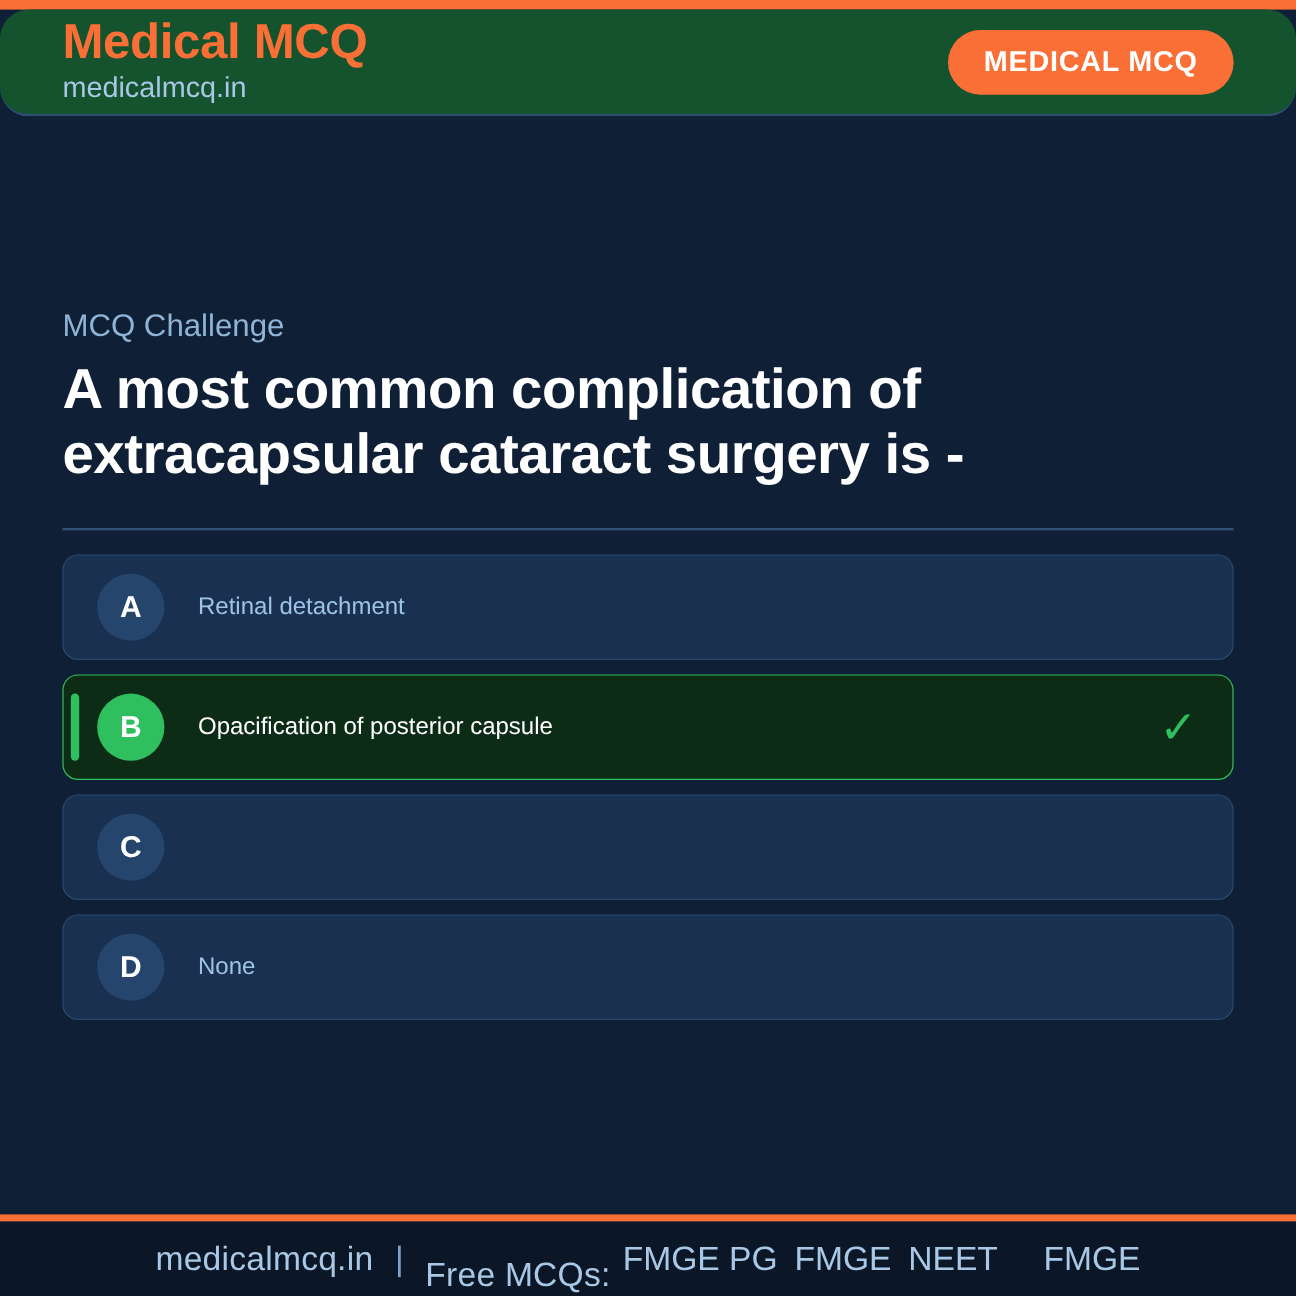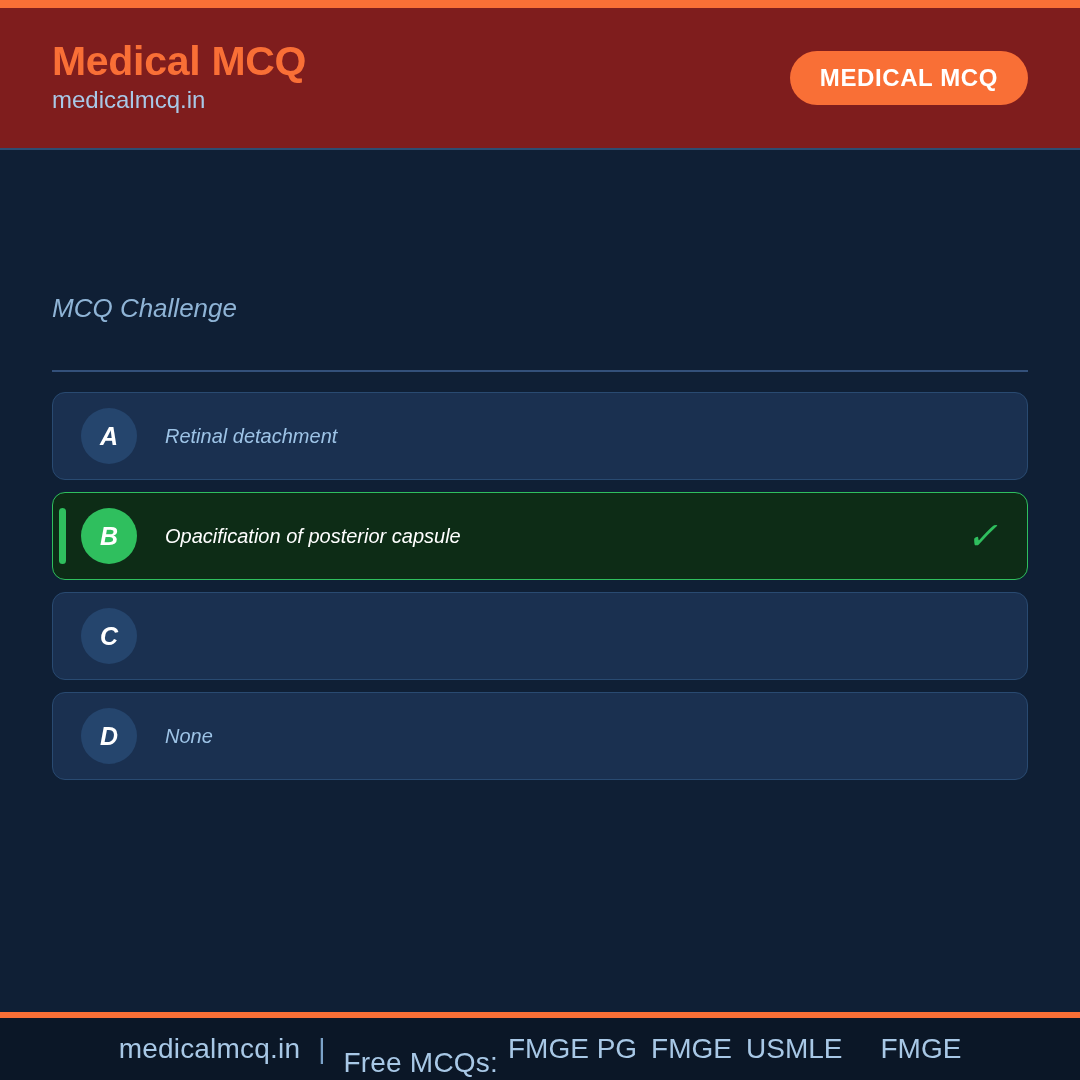--- a/index.html
+++ b/index.html
@@ -26,28 +26,29 @@
   .top-accent {
     height: 8px;
     width: 100%;
     background: #f96f36;
     flex: 0 0 auto;
   }
 
   
   .header {
     flex: 0 0 auto;
-    height: 142px;
-    background: #7f1d1d;
+    height: 89px;
+    background: #14532d;
     border-bottom: 2px solid #2d4d72;
     box-sizing: border-box;
     display: flex;
     align-items: center;
     justify-content: space-between;
     padding: 0 52px;
+    border-radius: 24px;
   }
   .brand-block {
     display: flex;
     flex-direction: column;
     justify-content: center;
     margin-top: -2px;
   }
   .brand-title {
     font-size: 41px;
     font-weight: bold;
@@ -69,24 +70,23 @@
     letter-spacing: 0.6px;
     padding: 13px 30px;
     border-radius: 999px;
     white-space: nowrap;
   }
 
   
   .main {
     flex: 1 1 auto;
     position: relative;
-    padding: 0 52px;
-    display: flex;
-    flex-direction: column;
-    font-style: italic;
+    padding: 16px 52px;
+    display: flex;
+    flex-direction: column;
   }
   .spacer-top { height: 143px; flex: 0 0 auto; }
 
   .eyebrow {
     font-size: 26px;
     color: #8fb4d6;
     line-height: 1.2;
     margin-bottom: 10px;
   }
   .question {
@@ -223,20 +223,21 @@
       <div class="brand-title">Medical MCQ</div>
       <div class="brand-sub">medicalmcq.in</div>
     </div>
     <div class="brand-badge">MEDICAL MCQ</div>
   </div>
 
   <div class="main">
     <div class="spacer-top"></div>
 
     <div class="eyebrow">MCQ Challenge</div>
+    <div class="question">A most common complication of extracapsular cataract surgery is -</div>
 
     <div class="divider"></div>
 
     <div class="options">
 
       <div class="option">
         <div class="badge">A</div>
         <div class="opt-text">Retinal detachment</div>
         <div class="tick"></div>
       </div>
@@ -264,17 +265,17 @@
     <div class="spacer-bottom"></div>
   </div>
 
   <div class="footer-accent"></div>
 
   <div class="footer">
     <span class="footer-text">medicalmcq.in</span>
     <span class="footer-sep">|</span>
     <span class="footer-text" style="padding-right: 10px; margin-top: 27px;">Free MCQs:</span>
     <span class="footer-tags">
-      <span class="footer-tag">FMGE PG</span><span class="footer-tag">FMGE</span><span class="footer-tag">USMLE</span><span class="footer-tag">FMGE</span>
+      <span class="footer-tag">FMGE PG</span><span class="footer-tag">FMGE</span><span class="footer-tag">NEET</span><span class="footer-tag">FMGE</span>
     </span>
   </div>
 
 </div>
 
 </body></html>

